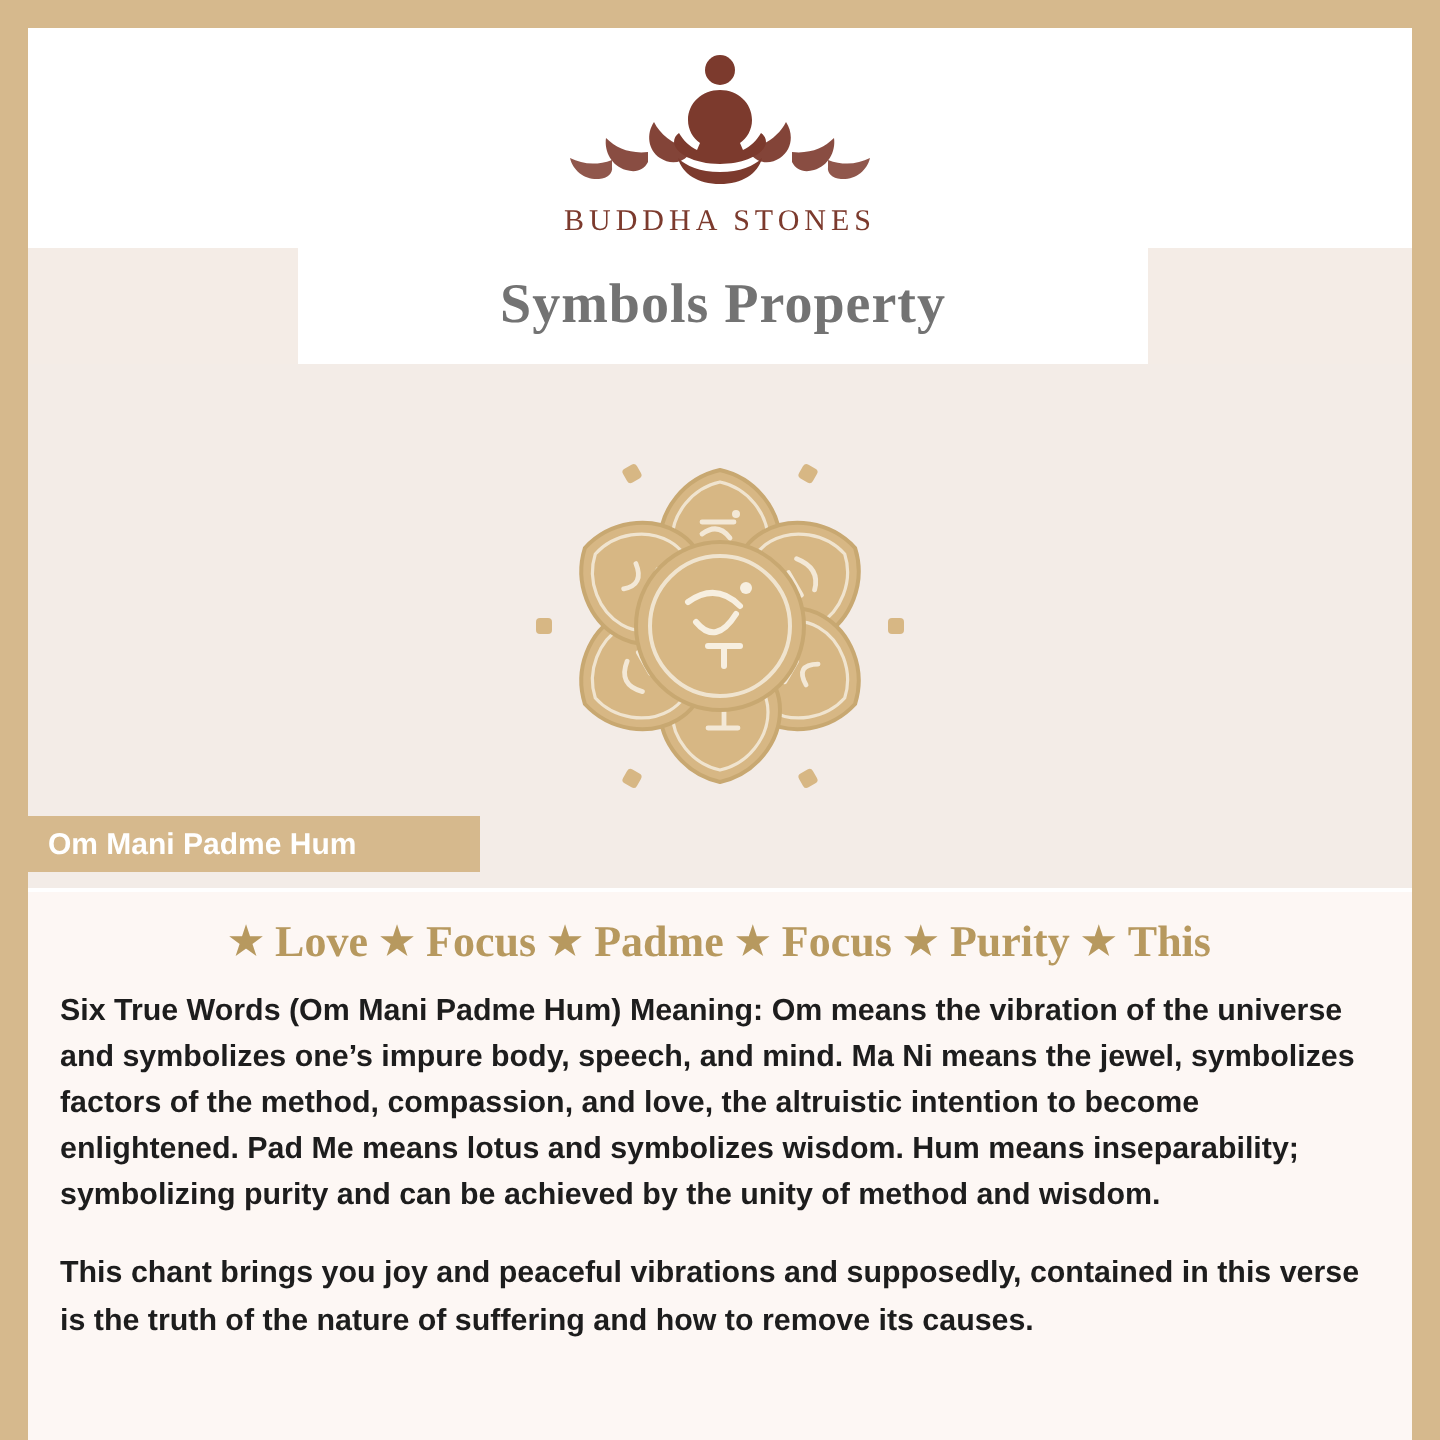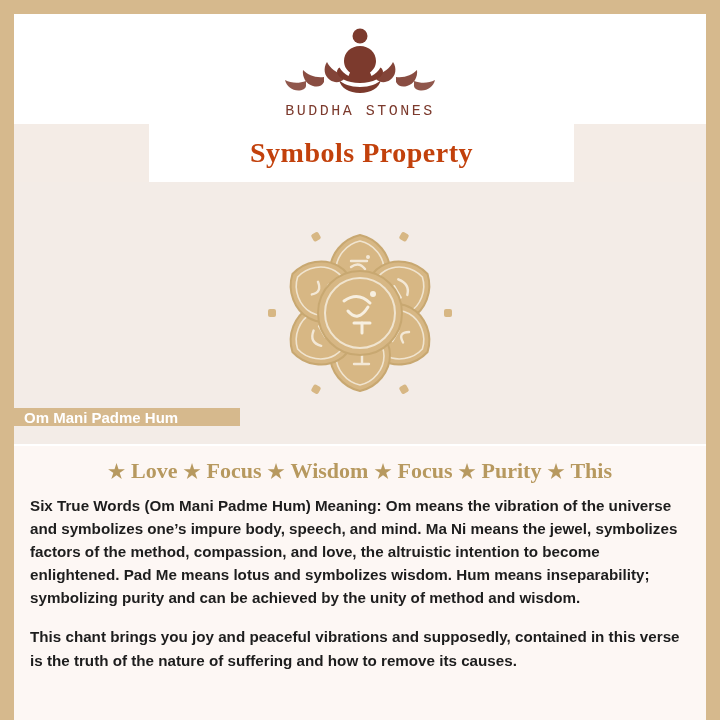--- a/index.html
+++ b/index.html
@@ -31,49 +31,49 @@
   
   .header{
     position:absolute;left:14px;top:14px;width:692px;height:110px;
     background:#ffffff;
     display:flex;flex-direction:column;align-items:center;justify-content:center;
   }
   .logo-wrap{
     display:flex;flex-direction:column;align-items:center;margin-top:4px;
   }
   .brand-name{
-    font-family:Liberation Mono, monospace;
+    font-family:Liberation Serif, serif;
     font-size:15px;letter-spacing:2.5px;color:#7c3a2d;
     margin-top:4px;font-weight:400;
   }
   
   .title-band{
     position:absolute;left:14px;top:124px;width:692px;height:58px;
     background:#f4ece6;
   }
   .title-band-inner{
     position:absolute;left:149px;top:124px;width:425px;height:58px;
     background:#ffffff;
     display:flex;align-items:center;justify-content:center;
   }
   .title{
     font-family:"Liberation Serif", serif;
-    font-size:28px;font-weight:bold;color:#c2410c;letter-spacing:.5px;
+    font-size:28px;font-weight:bold;color:#737373;letter-spacing:.5px;
   }
   
   .mandala-area{
     position:absolute;left:14px;top:182px;width:692px;height:262px;
     background:#f3ece7;
   }
   .mandala-wrap{
     position:absolute;left:0;right:0;top:6px;display:flex;justify-content:center;
   }
   
   .ribbon{
-    position:absolute;left:0px;top:408px;width:240px;height:18px;
+    position:absolute;left:0px;top:408px;width:240px;height:28px;
     background:#d6b98d;
     display:flex;align-items:center;
   }
   .ribbon span{
     margin-left:24px;
     font-size:15px;font-weight:bold;color:#ffffff;
     font-family:"Liberation Sans", sans-serif;
   }
   
   .text-panel{
@@ -206,21 +206,21 @@
     <span>Om Mani Padme Hum</span>
   </div>
 
   <div class="text-panel">
     <div class="stars-line">
       <span class="star">★</span>
       <span>Love</span>
       <span class="star">★</span>
       <span>Focus</span>
       <span class="star">★</span>
-      <span>Wisdom</span>
+      <span>Padme</span>
       <span class="star">★</span>
       <span>Focus</span>
       <span class="star">★</span>
       <span>Purity</span>
       <span class="star">★</span>
       <span>This</span>
     </div>
     <div class="body-text">
       <p>Six True Words (Om Mani Padme Hum) Meaning: Om means the vibration of the universe and symbolizes one’s impure body, speech, and mind. Ma Ni means the jewel, symbolizes factors of the method, compassion, and love, the altruistic intention to become enlightened. Pad Me means lotus and symbolizes wisdom. Hum means inseparability; symbolizing purity and can be achieved by the unity of method and wisdom.</p>
       <p>This chant brings you joy and peaceful vibrations and supposedly, contained in this verse is the truth of the nature of suffering and how to remove its causes.</p>

